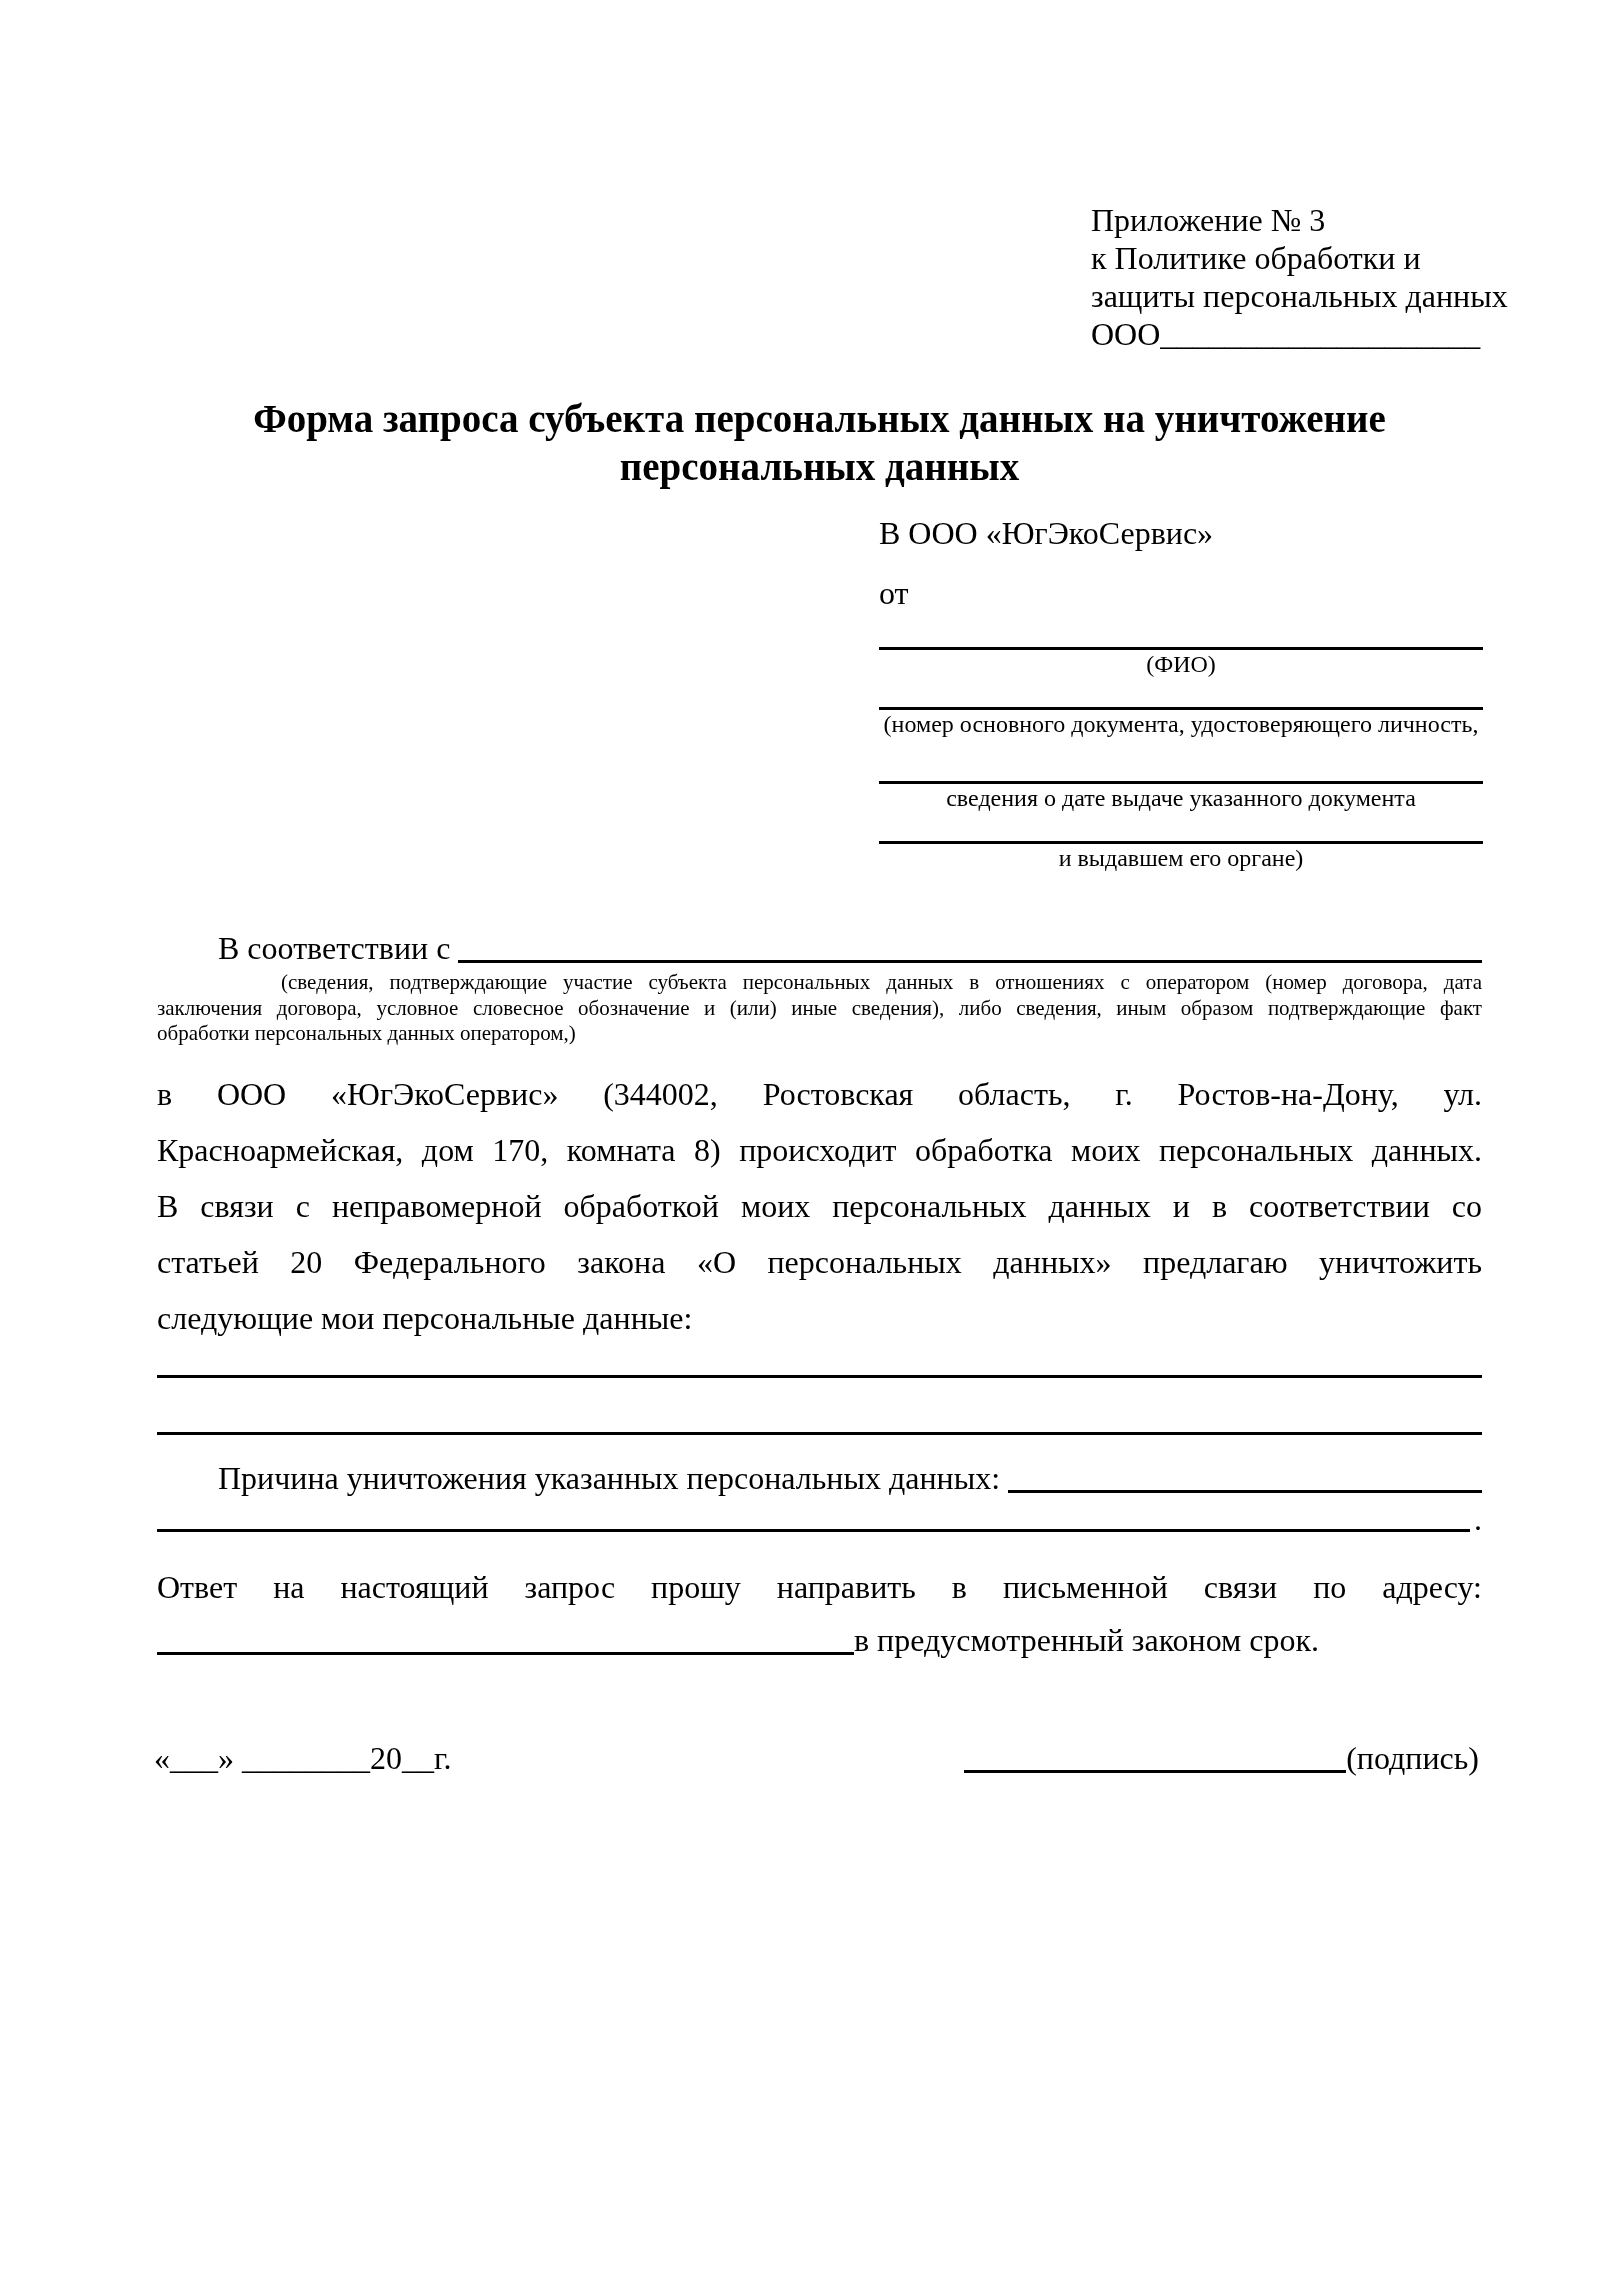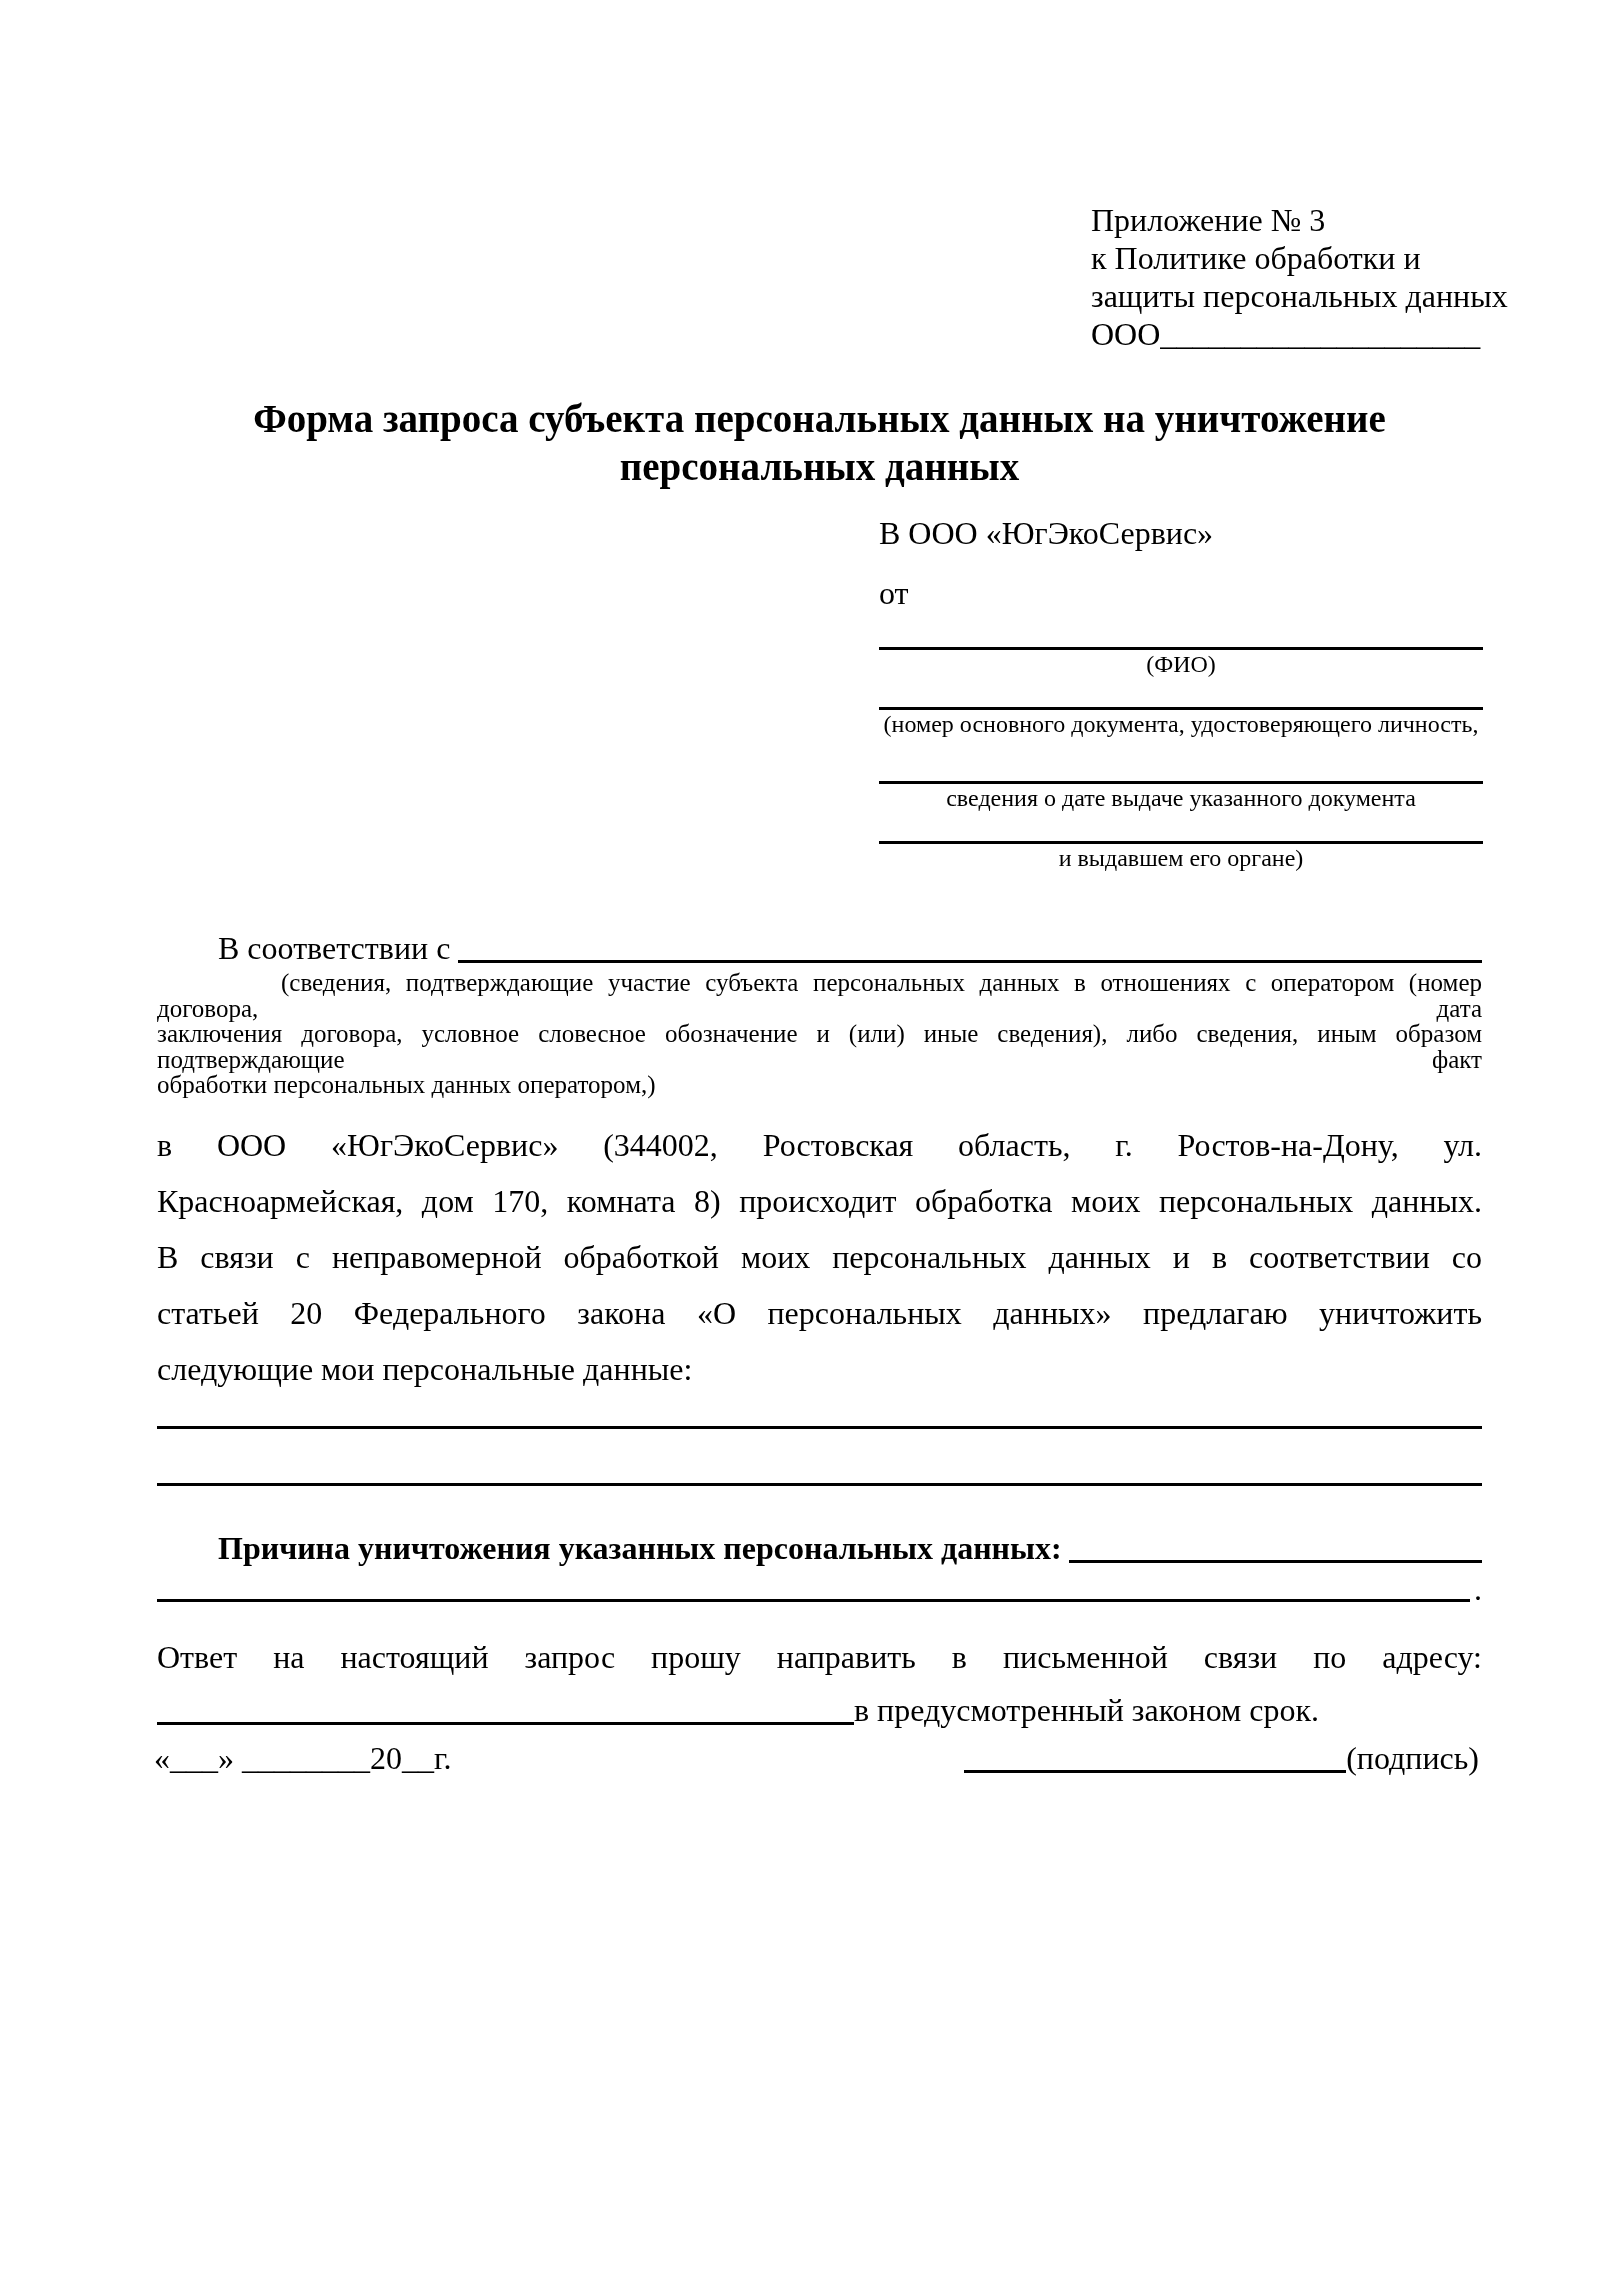--- a/index.html
+++ b/index.html
@@ -70,31 +70,31 @@
     font-size: 32px;
   }
   .accordance { display: flex; line-height: 43px; }
   .accordance .lbl { margin-left: 61px; white-space: nowrap; }
   .fill {
     flex: 1;
     border-bottom: 3.9px solid #000;
     margin-bottom: 6.9px;
     margin-left: 7.8px;
   }
-  .fineprint { font-size: 25px; line-height: 25.5px; }
+  .fineprint { font-size: 21px; line-height: 25.5px; }
   .fp-just { text-align: justify; text-align-last: justify; }
   .fp-l1 { text-indent: 124px; }
 
   .para { margin-top: 19.6px; line-height: 56px; }
   .jline { text-align: justify; text-align-last: justify; }
 
   .blank1 { height: 29px; border-bottom: 3.9px solid #000; }
   .blank2 { height: 54px; border-bottom: 3.9px solid #000; }
 
-  .reason { display: flex; margin-top: 41px; line-height: 43px; font-weight: bold; }
+  .reason { display: flex; margin-top: 22px; line-height: 43px; }
   .reason .lbl { margin-left: 61px; white-space: nowrap; }
 
   .period-line { display: flex; line-height: 39px; }
   .period-line .fill { margin-left: 0; margin-right: 3.9px; }
 
   .answer1 { margin-top: 27.4px; line-height: 43px; }
   .answer2 { display: flex; margin-top: 9.8px; line-height: 43px; }
   .ans2fill {
     width: 697px;
     border-bottom: 3.9px solid #000;

